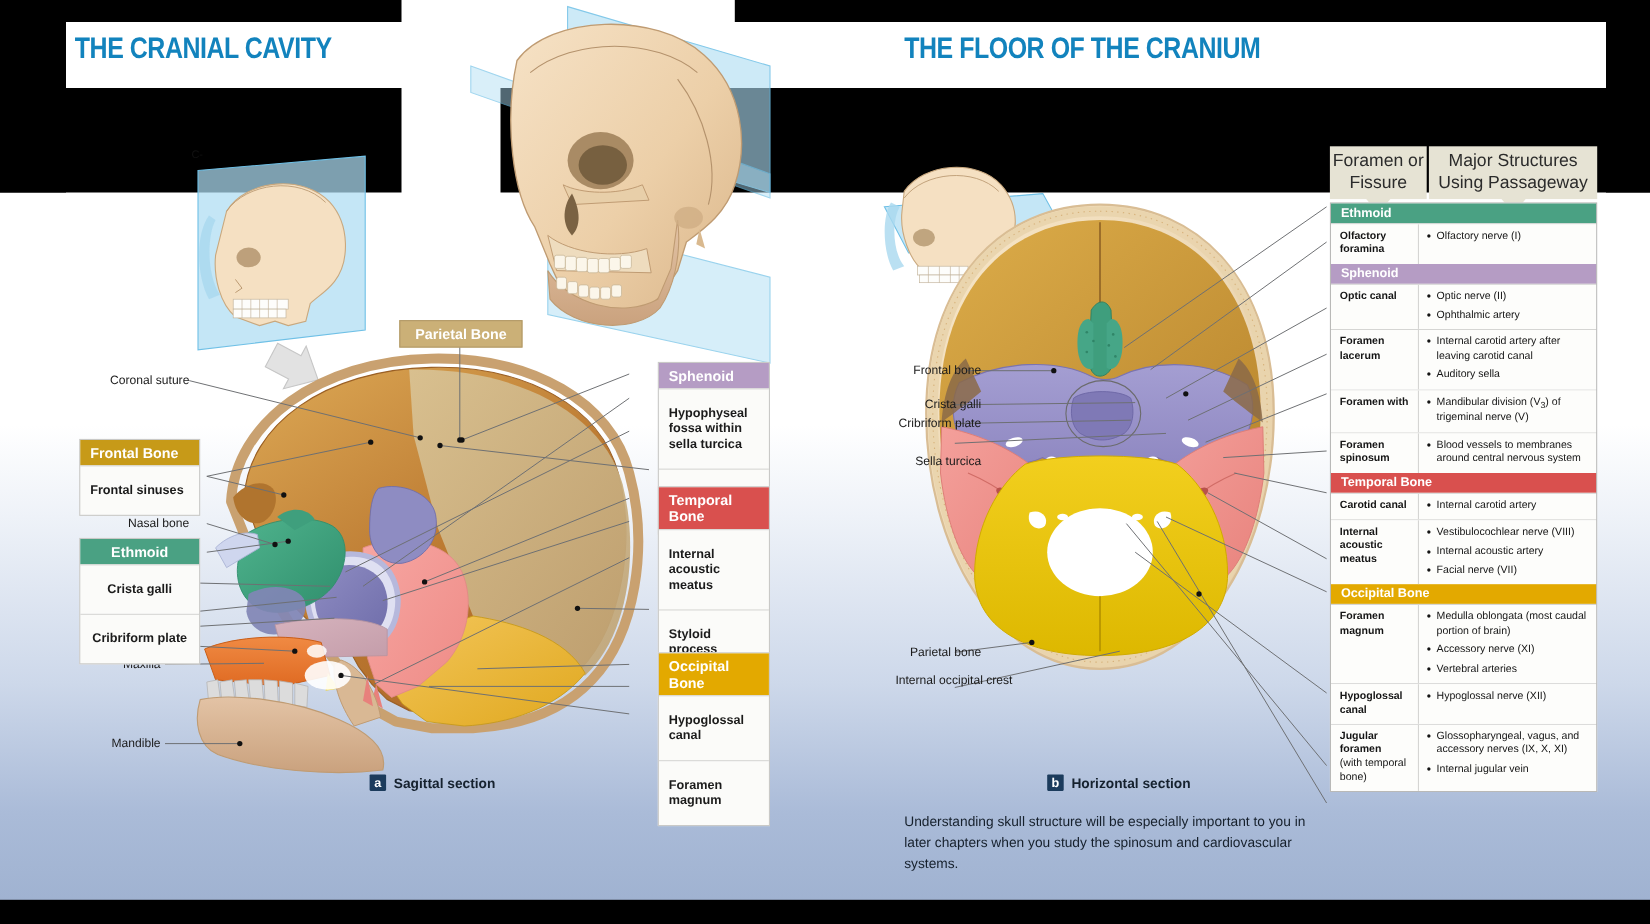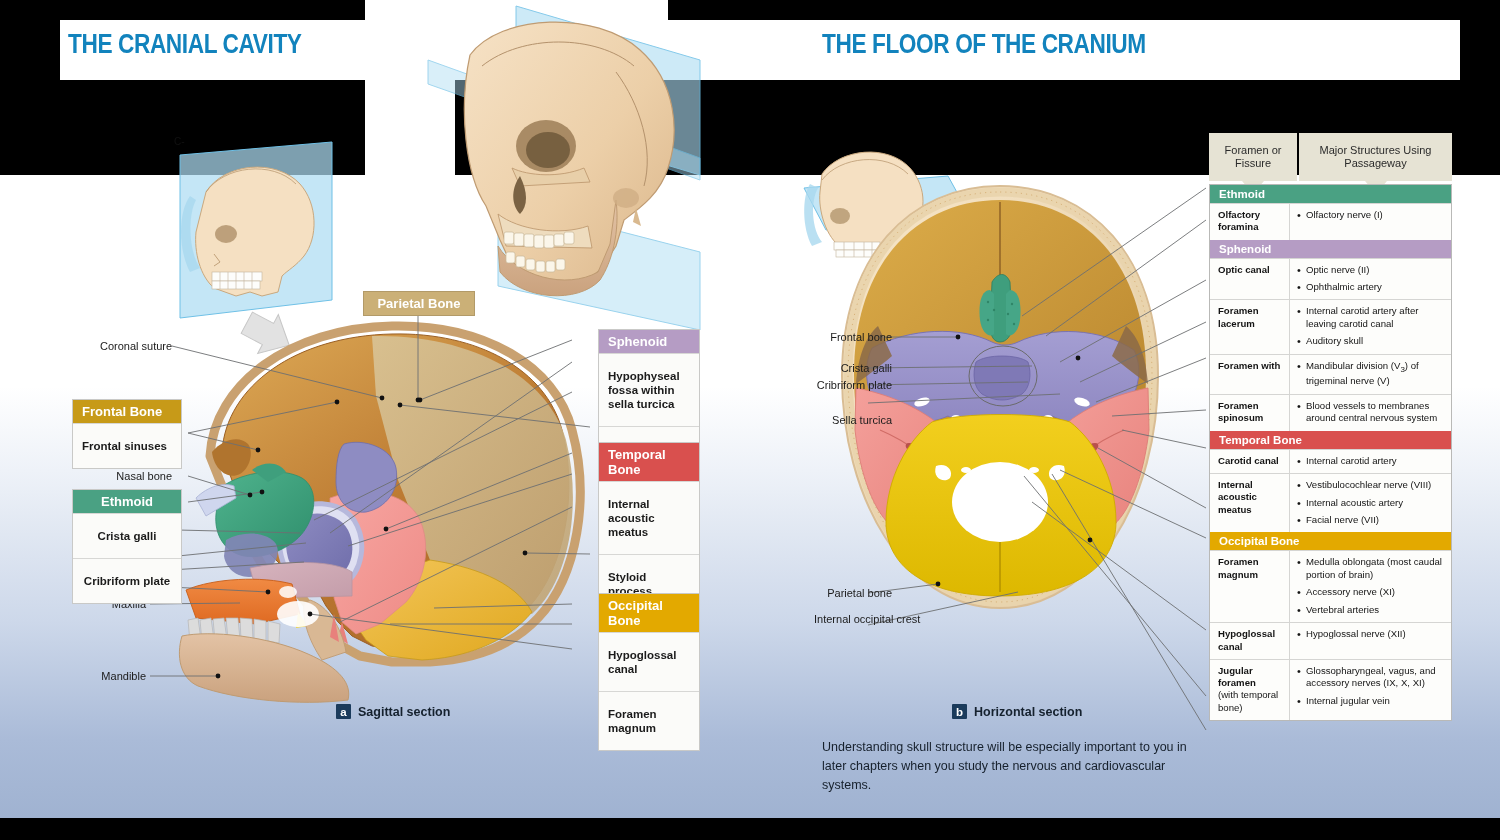--- a/index.html
+++ b/index.html
@@ -94,21 +94,21 @@
   #table {
     position: absolute; left: 1209px; top: 184px;
     width: 243px;
     border: 1px solid #b9b9b7;
     background: #fff;
     font-size: 9.6px;
   }
   .thead-wrap { position: absolute; left: 1209px; top: 133px; width: 243px; height: 48px; display: flex; }
   .thead-cell {
     background: #e6e3d4; color: #2b2b2b;
-    font-size: 11px; text-align: center;
+    font-size: 16px; text-align: center;
     display: flex; align-items: center; justify-content: center;
     position: relative; line-height: 1.22;
   }
   .thead-cell:first-child { width: 88px; }
   .thead-cell:last-child  { flex: 1; margin-left: 2px; }
   .thead-cell::after {
     content: ""; position: absolute; left: 50%; top: 100%;
     transform: translateX(-50%);
     border-left: 11px solid transparent;
     border-right: 11px solid transparent;
@@ -596,21 +596,21 @@
   <div class="leader-label r" style="left:826px; top:362px; width:66px;">Crista galli</div>
   <div class="leader-label r" style="left:810px; top:379px; width:82px;">Cribriform plate</div>
   <div class="leader-label r" style="left:822px; top:414px; width:70px;">Sella turcica</div>
   <div class="leader-label r" style="left:820px; top:587px; width:72px;">Parietal bone</div>
   <div class="leader-label r" style="left:814px; top:613px; width:78px;">Internal occipital crest</div>
 
   <div class="caption" style="left:952px; top:704px;">
     <span class="badge">b</span>
     <span>Horizontal section</span>
   </div>
-  <div class="body-note" style="left:822px; top:738px;">Understanding skull structure will be especially important to you in later chapters when you study the nervous and cardiovascular systems.</div>
+  <div class="body-note" style="left:822px; top:738px;">Understanding skull structure will be especially important to you in later chapters when you study the spinosum and cardiovascular systems.</div>
 
   <div class="thead-wrap">
     <div class="thead-cell">Foramen or Fissure</div>
     <div class="thead-cell">Major Structures Using Passageway</div>
   </div>
 
   <div id="table">
       <div class="grp-head" style="background: rgb(74, 161, 131);">Ethmoid</div>
       <div class="trow">
         <div class="tc-name">Olfactory foramina</div>
@@ -623,21 +623,21 @@
         <div class="tc-name">Optic canal</div>
         <ul class="tc-vals">
           <li>Optic nerve (II)</li>
           <li>Ophthalmic artery</li>
         </ul>
       </div>
       <div class="trow">
         <div class="tc-name">Foramen lacerum</div>
         <ul class="tc-vals">
           <li>Internal carotid artery after leaving carotid canal</li>
-          <li>Auditory skull</li>
+          <li>Auditory sella</li>
         </ul>
       </div>
       <div class="trow">
         <div class="tc-name">Foramen with</div>
         <ul class="tc-vals">
           <li>Mandibular division (V<sub>3</sub>) of trigeminal nerve (V)</li>
         </ul>
       </div>
       <div class="trow">
         <div class="tc-name">Foramen spinosum</div>

